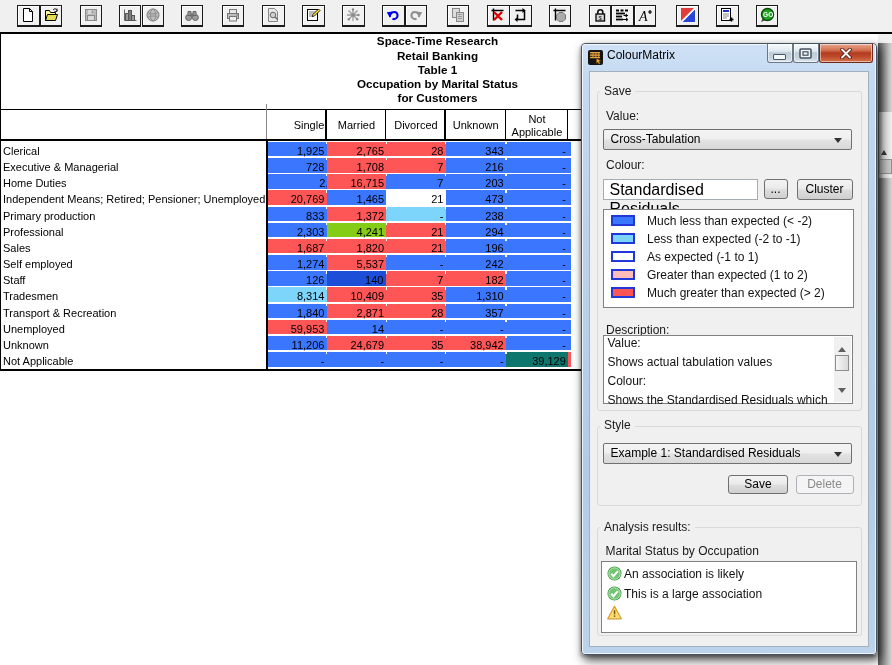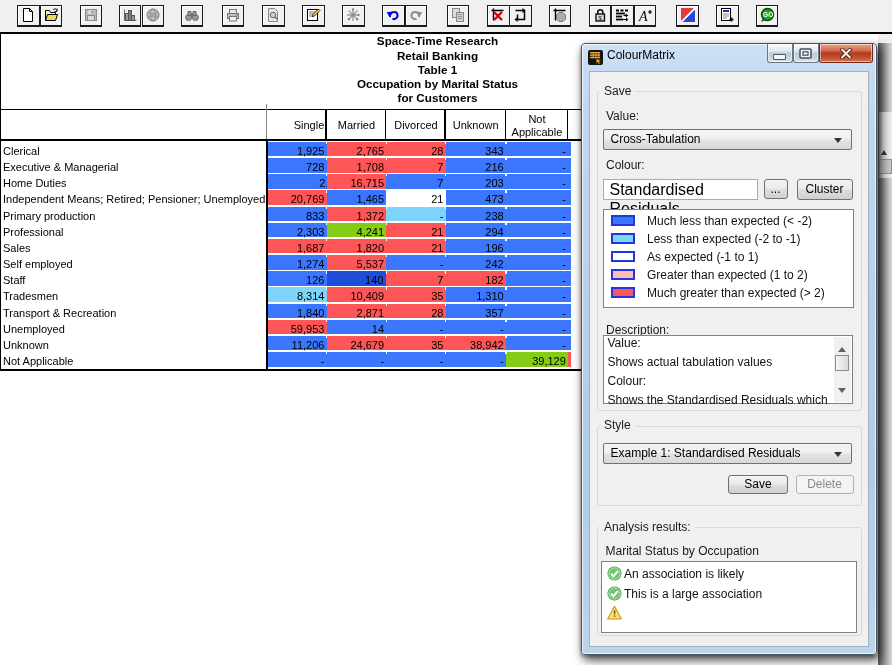--- a/index.html
+++ b/index.html
@@ -362,21 +362,21 @@
 <div class="tick" style="left:505.4px;top:335.8px"></div>
 <div class="dc" style="left:568.0px;top:335.8px;width:2.5px;background:#3B76FE"></div>
 <div class="rl" style="top:354.0px">Not Applicable</div>
 <div class="dc" style="left:268.0px;top:352.0px;width:58.6px;background:#3B76FE">-</div>
 <div class="dc" style="left:326.6px;top:352.0px;width:59.7px;background:#3B76FE">-</div>
 <div class="tick" style="left:326.1px;top:352.0px"></div>
 <div class="dc" style="left:386.3px;top:352.0px;width:59.3px;background:#3B76FE">-</div>
 <div class="tick" style="left:385.8px;top:352.0px"></div>
 <div class="dc" style="left:445.6px;top:352.0px;width:60.3px;background:#3B76FE">-</div>
 <div class="tick" style="left:445.1px;top:352.0px"></div>
-<div class="dc" style="left:505.9px;top:352.0px;width:62.1px;background:#84cc16">39,129</div>
+<div class="dc" style="left:505.9px;top:352.0px;width:62.1px;background:#0f766e">39,129</div>
 <div class="tick" style="left:505.4px;top:352.0px"></div>
 <div class="dc" style="left:568.0px;top:352.0px;width:2.5px;background:#FE5656"></div>
 <div class="line" style="left:0;top:369.2px;width:877px;height:1.8px"></div>
 <div id="rsb">
   <div class="ab" style="left:0;top:9.5px;width:14.5px;height:622px;background:linear-gradient(90deg,#585858 0,#8F8F8F 40%,#BDBDBD 75%,#D6D6D6 100%)"></div>
   <div class="ab" style="left:1px;top:78.5px;width:13.5px;height:66px;background:linear-gradient(90deg,#9A9A9A 0,#D8D8D8 35%,#EFEFEF 100%)"></div>
   <div class="ab" style="left:3.5px;top:113px;width:0;height:0;border:3.5px solid transparent;border-bottom:5px solid #383838"></div>
   <div class="ab" style="left:1px;top:125px;width:13.5px;height:15.5px;border:1px solid #8F8F8F;background:linear-gradient(90deg,#AFAFAF,#C9C9C9)"></div>
 </div>
 <div id="dlg">

